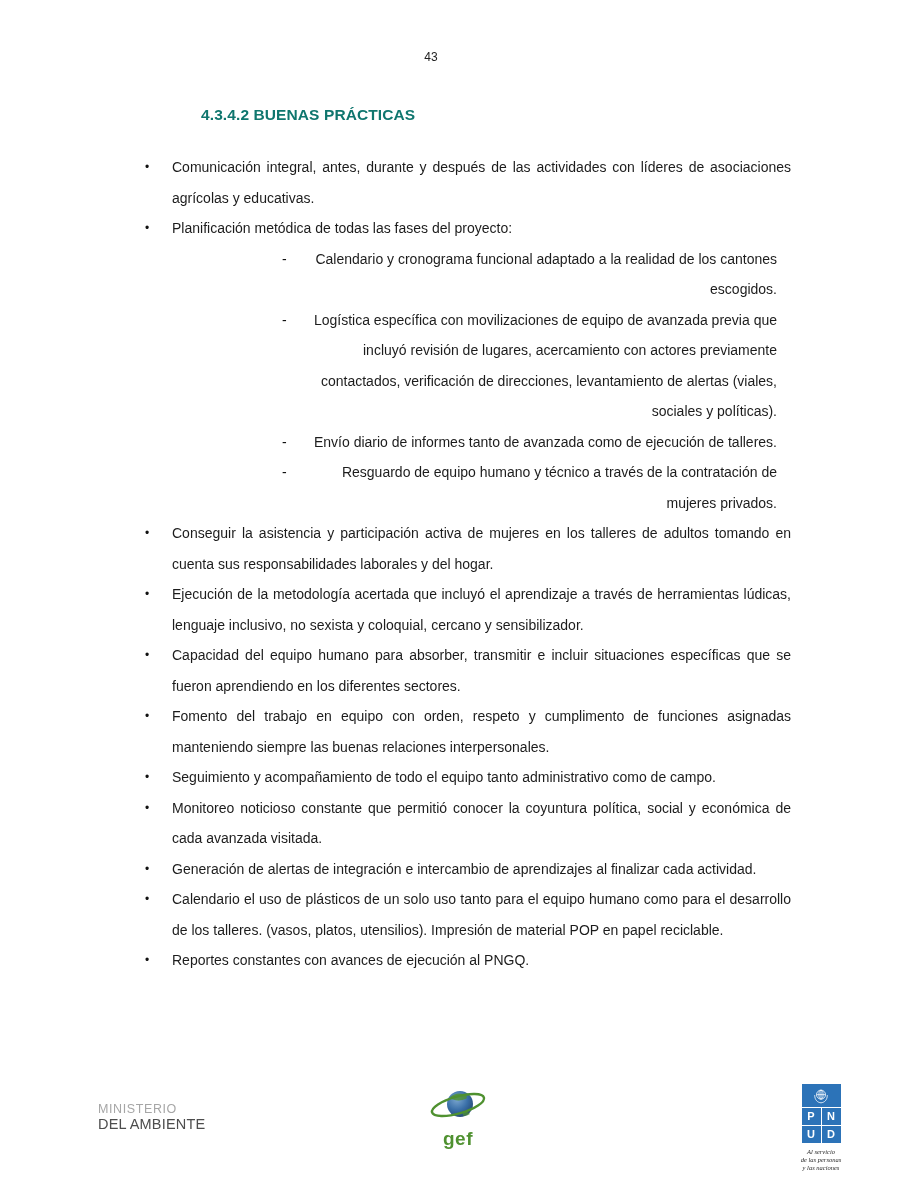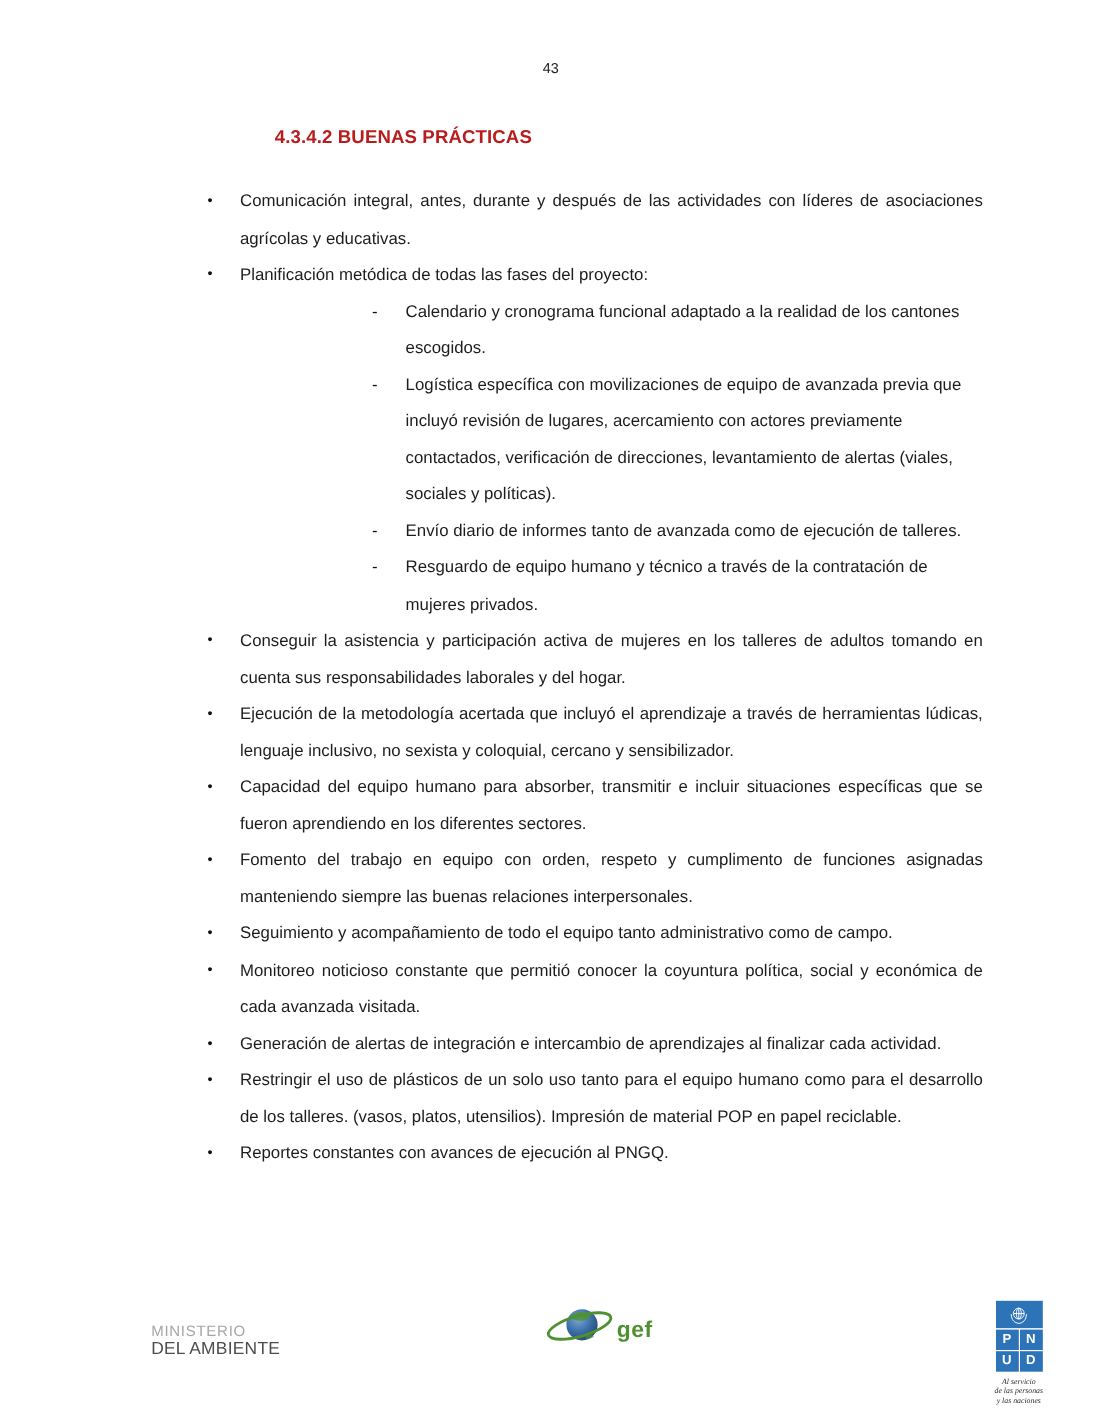--- a/index.html
+++ b/index.html
@@ -12,65 +12,64 @@
   }
   *{margin:0;padding:0;box-sizing:border-box;}
   html,body{background:#ffffff;}
   .page{
     position:relative;
     width:862px;height:1188px;
     background:#ffffff;
     font-family:"Liberation Sans",sans-serif;
     color:var(--text);
     overflow:hidden;
-    margin-left:28px;
   }
   .page-number{
     position:absolute;top:50px;left:0;width:100%;
     text-align:center;font-size:12px;color:#222;
   }
   .heading{
     position:absolute;left:201px;top:106px;
     font-size:15.5px;font-weight:700;letter-spacing:0.1px;
-    color:#b91c1c;
+    color:#0f766e;
   }
   .content{
     position:absolute;left:145px;top:152px;width:646px;
     font-size:14px;line-height:30.5px;
   }
   .bullet-item{display:flex;}
   .marker{
     flex:0 0 27px;width:27px;
     font-size:12px;line-height:30.5px;color:#111;
   }
   .bullet-text{
     flex:1;
     text-align:justify;text-justify:inter-word;
   }
   .sub-item{display:flex;margin-left:137px;}
   .sub-marker{
     flex:0 0 28px;width:28px;
     font-size:14px;line-height:30.5px;color:#111;
   }
-  .sub-text{width:467px;text-align:left;}
+  .sub-text{width:467px;text-align:right;}
 
   
   .footer{position:absolute;left:0;top:1080px;width:100%;height:108px;}
   .footer-ministerio{position:absolute;left:98px;top:23px;line-height:1.1;}
   .min-line1{
     font-size:12.5px;color:var(--ministerio-gray);
     letter-spacing:0.6px;font-weight:400;
   }
   .min-line2{
     font-size:14.5px;color:var(--ministerio-dark);
     font-weight:400;letter-spacing:0.2px;
   }
   .footer-gef{
     position:absolute;left:424px;top:6px;width:68px;
-    display:flex;align-items:center;
+    display:flex;flex-direction:column;align-items:center;
   }
   .gef-label{
     font-size:19px;font-weight:600;color:var(--gef-green);
     letter-spacing:0.5px;line-height:1;margin-top:-3px;
   }
   .footer-pnud{
     position:absolute;left:799px;top:4px;width:44px;
     display:flex;flex-direction:column;align-items:center;
   }
   .pnud-box{
@@ -151,21 +150,21 @@
       <div class="bullet-item">
         <div class="marker">•</div>
         <div class="bullet-text">Monitoreo noticioso constante que permitió conocer la coyuntura política, social y económica de cada avanzada visitada.</div>
       </div>
       <div class="bullet-item">
         <div class="marker">•</div>
         <div class="bullet-text">Generación de alertas de integración e intercambio de aprendizajes al finalizar cada actividad.</div>
       </div>
       <div class="bullet-item">
         <div class="marker">•</div>
-        <div class="bullet-text">Restringir el uso de plásticos de un solo uso tanto para el equipo humano como para el desarrollo de los talleres. (vasos, platos, utensilios). Impresión de material POP en papel reciclable.</div>
+        <div class="bullet-text">Calendario el uso de plásticos de un solo uso tanto para el equipo humano como para el desarrollo de los talleres. (vasos, platos, utensilios). Impresión de material POP en papel reciclable.</div>
       </div>
       <div class="bullet-item">
         <div class="marker">•</div>
         <div class="bullet-text">Reportes constantes con avances de ejecución al PNGQ.</div>
       </div>
     </div>
 
   <div class="footer">
 
     <div class="footer-ministerio">

